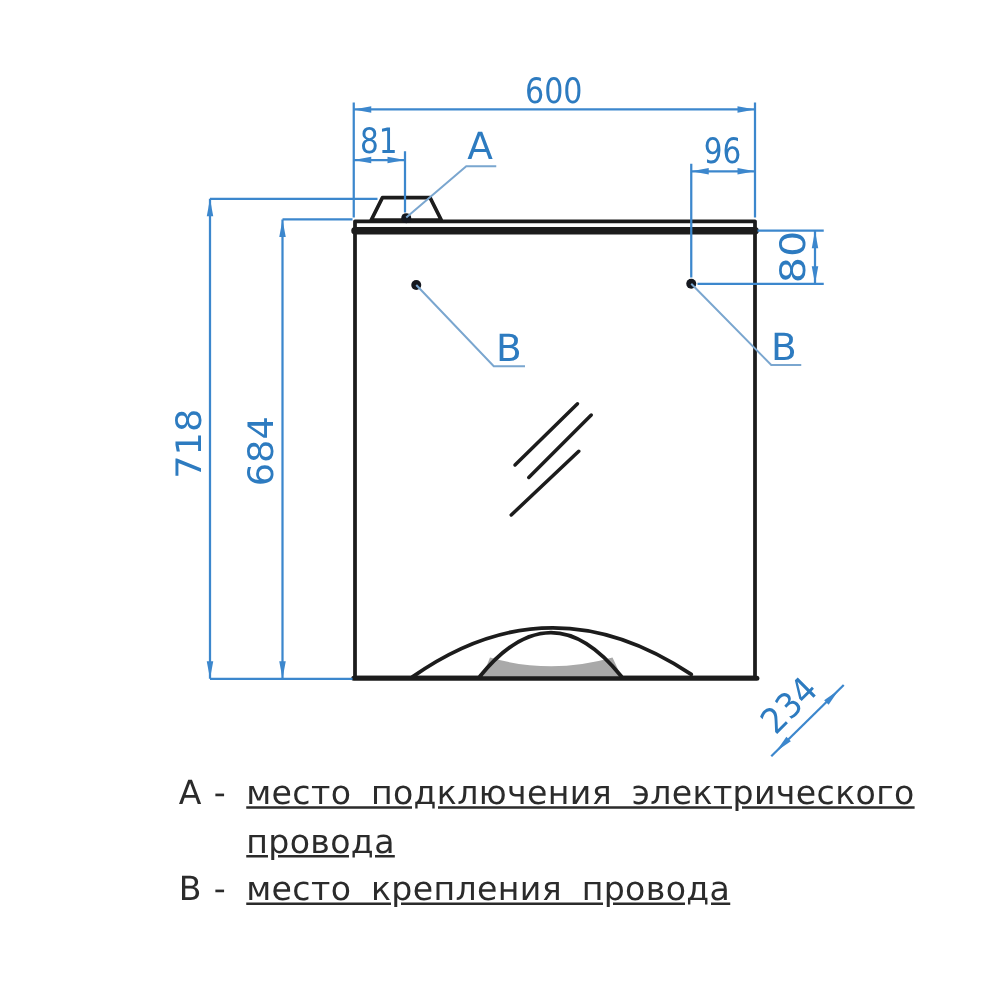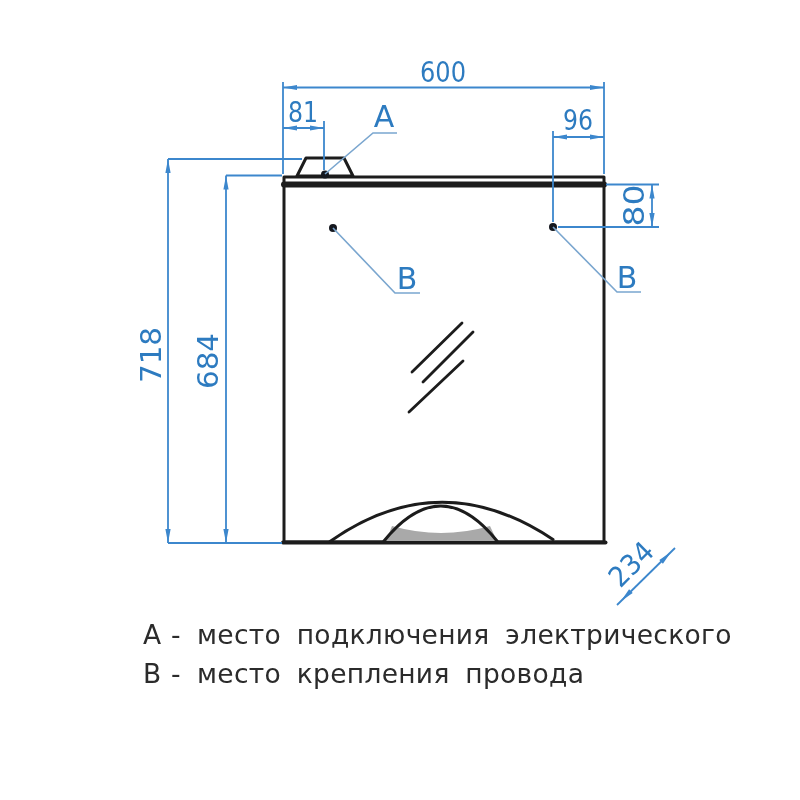--- a/index.html
+++ b/index.html
@@ -11,21 +11,21 @@
   .dim-text{fill:#2d7bc0;font-size:28px;font-family:"DejaVu Sans",sans-serif;}
   .marker-text{fill:#2d7bc0;font-size:30px;font-family:"DejaVu Sans",sans-serif;}
   .legend{
     position:absolute;left:143px;top:616px;
     font-size:26.5px;line-height:38.5px;color:#2b2b2b;
     letter-spacing:0.3px;word-spacing:7px;
   }
   .legend-row{display:grid;grid-template-columns:28px 26px auto;}
   .legend-key{grid-column:1;}
   .legend-dash{grid-column:2;}
-  .legend-text{grid-column:3;}
+  .legend-text{grid-column:3;text-decoration:underline;}
 </style>
 </head>
 <body>
 
 <div class="canvas">
 
   <svg width="800" height="800" viewBox="0 0 800 800">
 
     <g stroke="#1c1c1c" fill="none" stroke-linecap="round" stroke-linejoin="round">
 
@@ -123,20 +123,21 @@
       <text class="marker-text" x="627" y="288" text-anchor="middle">В</text>
     </g>
   </svg>
 
   <div class="legend">
     <div class="legend-row">
       <span class="legend-key">А</span>
       <span class="legend-dash">-</span>
       <span class="legend-text">
         <span>место подключения электрического</span><br>
+        <span>провода</span>
       </span>
     </div>
     <div class="legend-row">
       <span class="legend-key">В</span>
       <span class="legend-dash">-</span>
       <span class="legend-text">
         <span>место крепления провода</span>
       </span>
     </div>
   </div>

